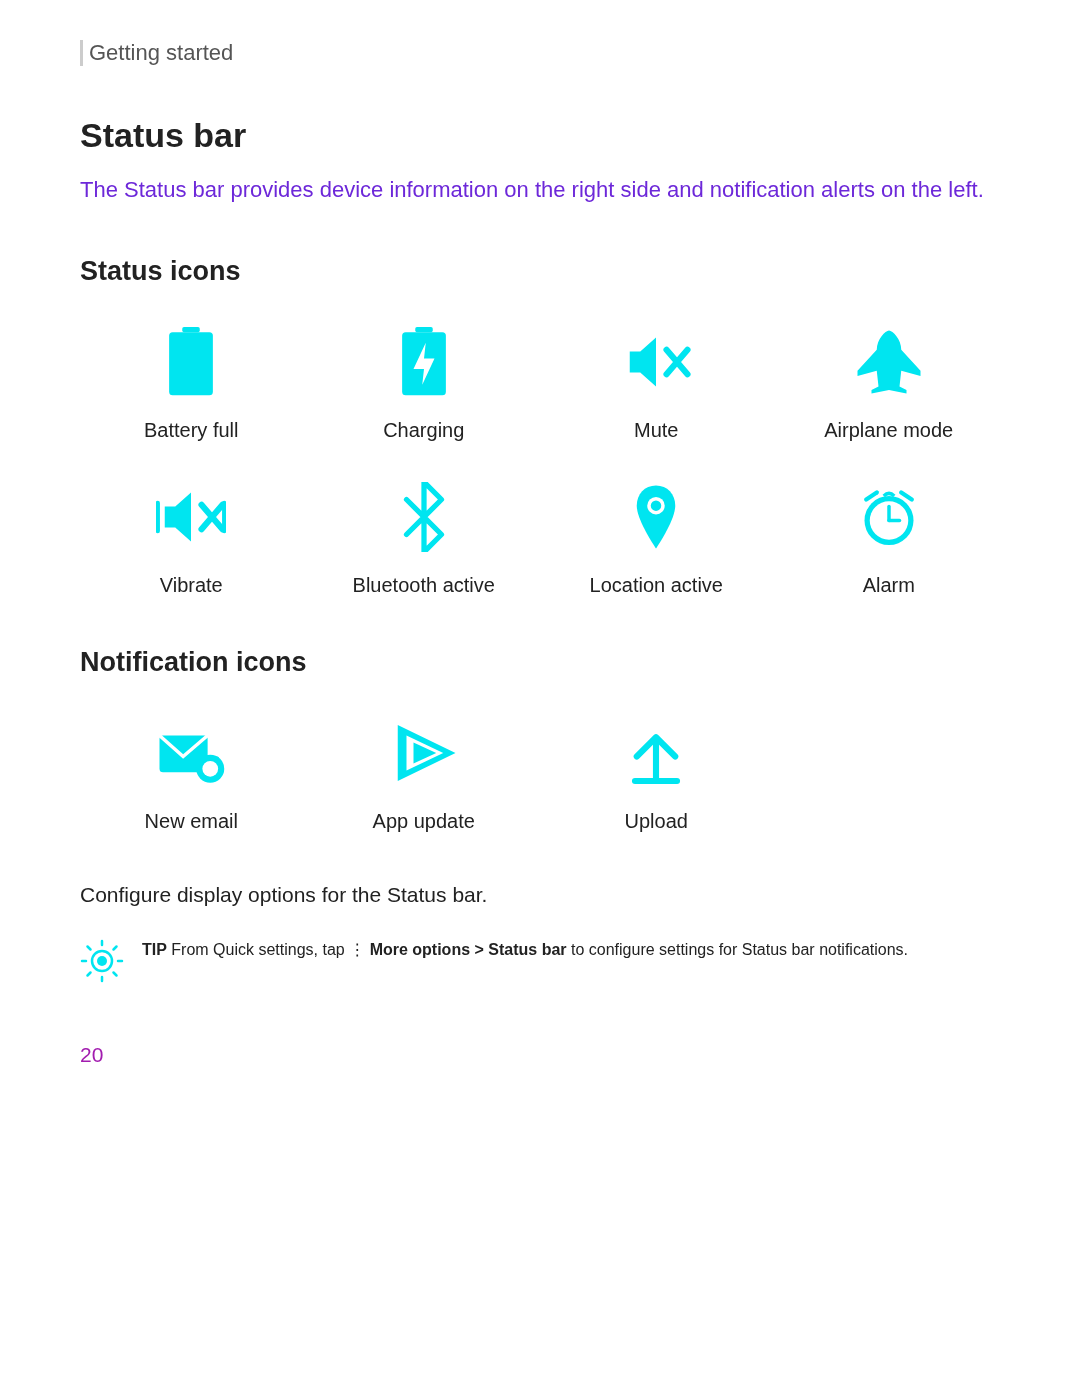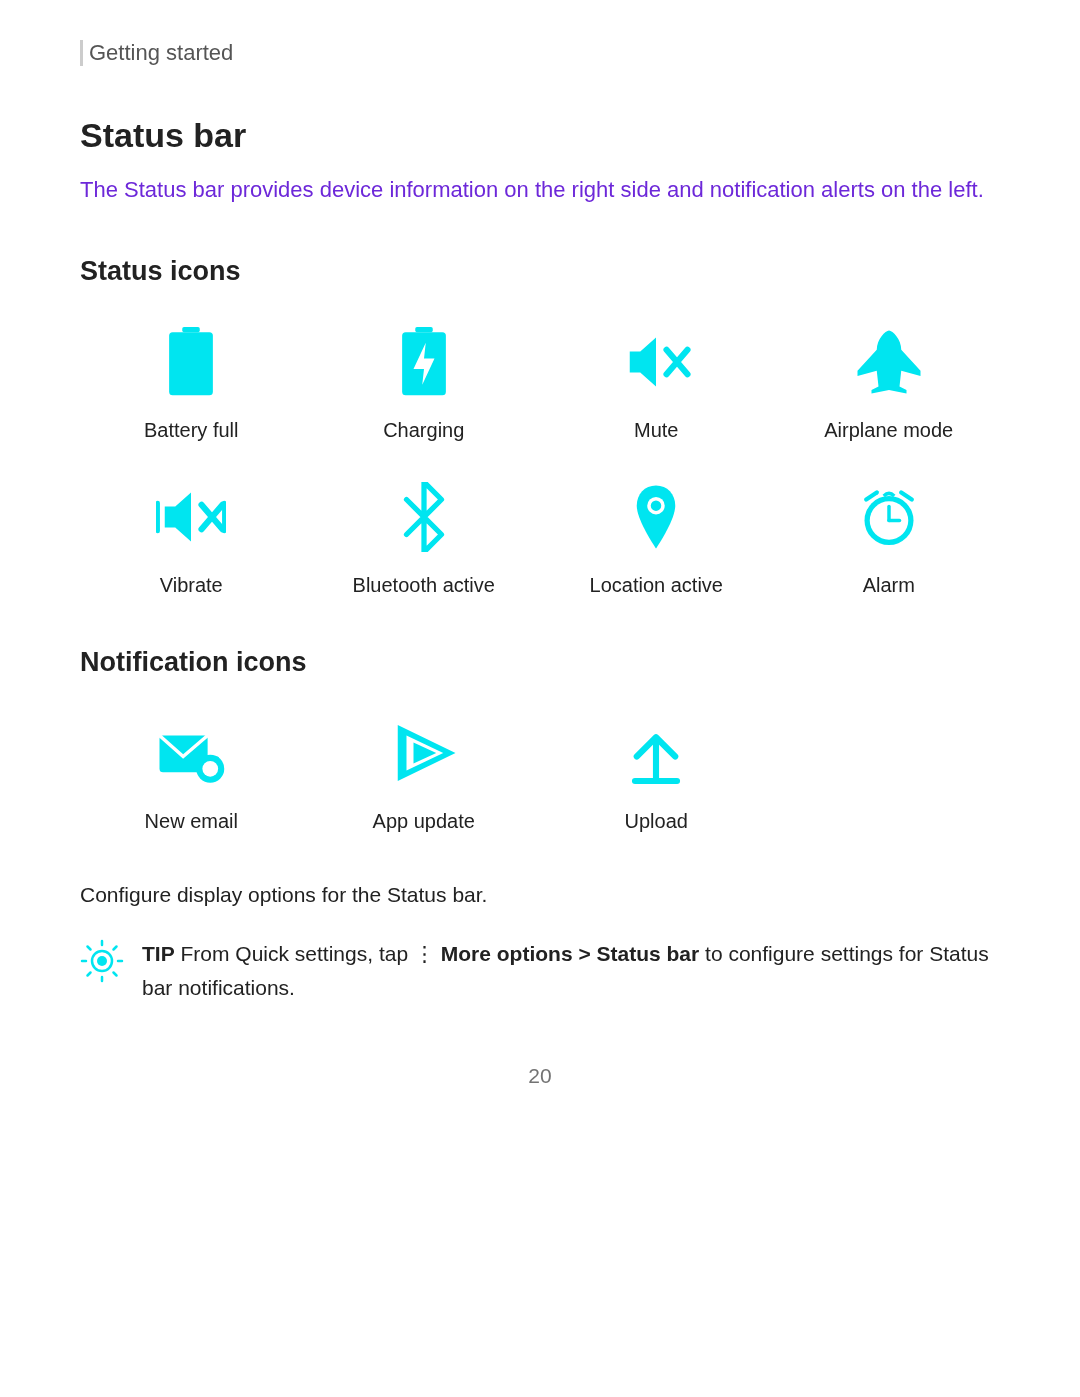--- a/index.html
+++ b/index.html
@@ -62,41 +62,40 @@
     svg.status-icon {
       width: 70px;
       height: 70px;
       fill: #00e5f0;
     }
     .tip-box {
       display: flex;
       align-items: flex-start;
       gap: 18px;
       margin-top: 30px;
-      font-size: 21px;
+      font-size: 16px;
       line-height: 1.6;
     }
     .tip-icon {
       width: 44px;
       height: 44px;
       flex-shrink: 0;
       margin-top: 2px;
     }
     .tip-text strong {
       font-weight: 700;
     }
     .configure-text {
       font-size: 21px;
       margin-bottom: 20px;
     }
     .page-number {
-      text-align: center;
       font-size: 21px;
       margin-top: 60px;
-      color: #737373;
+      color: #a21caf;
     }
   </style>
 </head>
 <body>
 
 <div class="breadcrumb">Getting started</div>
 
 <h1 class="section-title">Status bar</h1>
 
 <p class="description">The Status bar provides device information on the right side and notification alerts on the left.</p>

